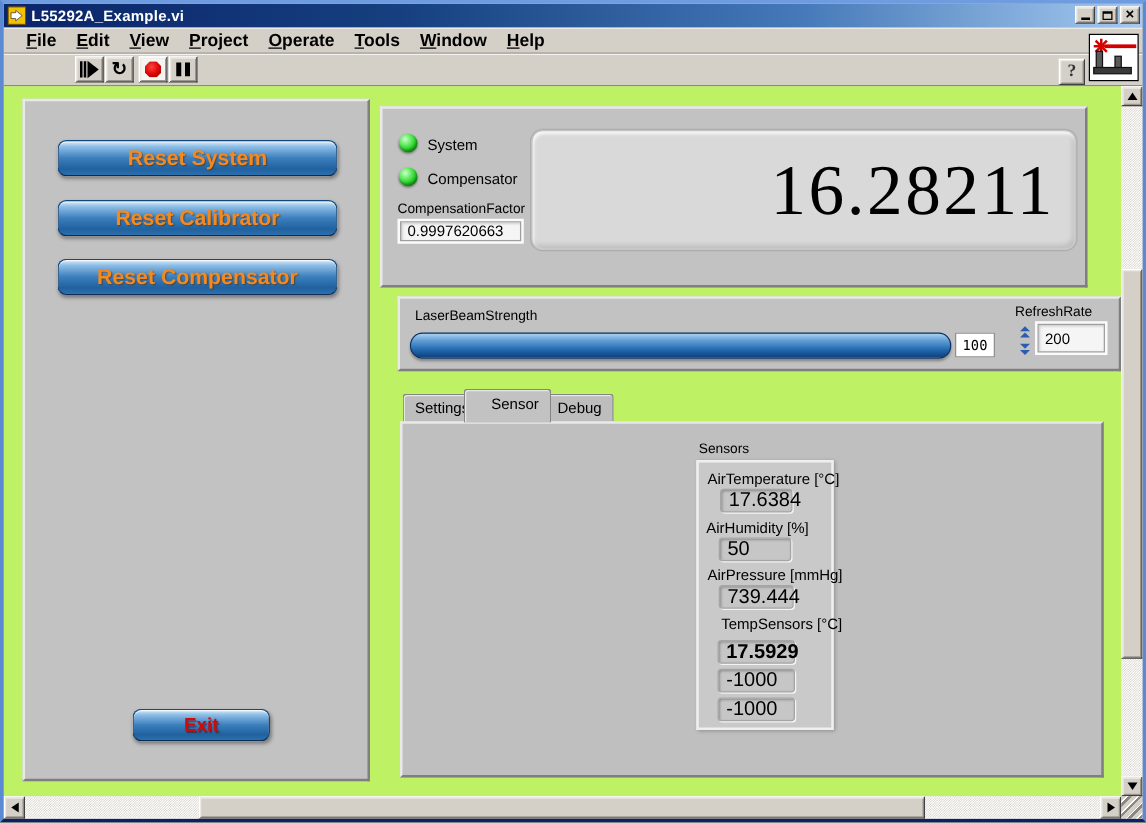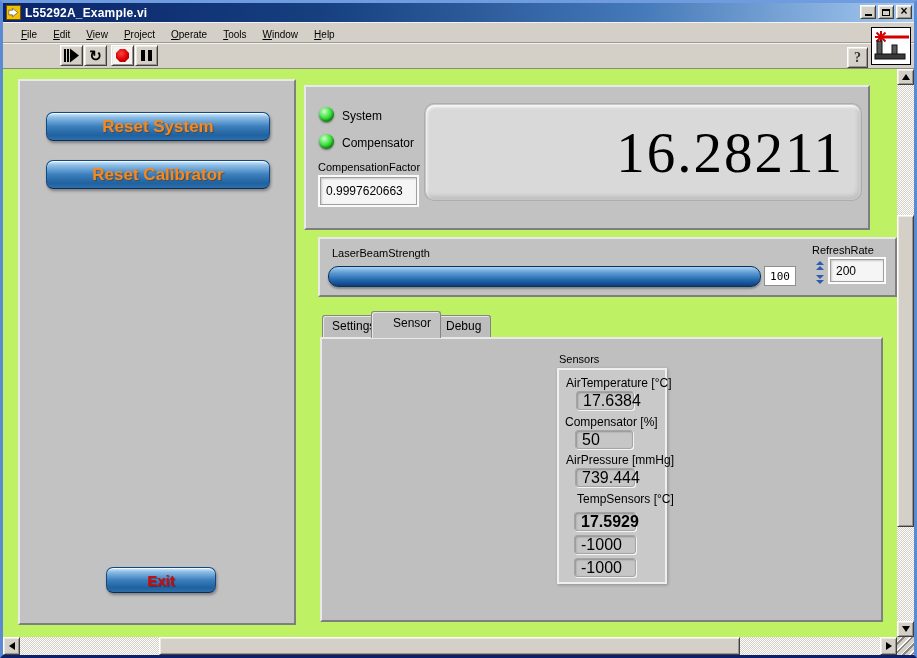--- a/index.html
+++ b/index.html
@@ -22,21 +22,21 @@
   .cap-btn { width:16px; height:14px; background:#d4d0c8;
     border:1px solid; border-color:#fff #404040 #404040 #fff;
     box-shadow:inset 1px 1px 0 #ece9e4, inset -1px -1px 0 #9a968e;
     display:flex; align-items:flex-end; justify-content:center; font-size:11px; line-height:10px; }
   .glyph-min { display:block; width:7px; height:2px; background:#000; margin-bottom:2px; }
   .glyph-max { display:block; width:8px; height:7px; border:1px solid #000; border-top:2px solid #000; margin-bottom:2px; }
   .glyph-close { font-weight:bold; font-size:12px; line-height:13px; }
   
   .menubar { left:0; top:19px; right:0; height:21px; background:#d4d0c8;
     box-shadow:inset 0 1px 0 #f4f2ee; border-bottom:1px solid #9d9a93;
-    display:flex; align-items:flex-end; padding-left:10px; font-size:10px; }
+    display:flex; align-items:flex-end; padding-left:10px; font-size:14px;font-weight:bold; }
   .menu-item { padding:2px 8px; }
   .menu-item u { text-decoration:underline; }
   
   .toolbar { left:0; top:40px; right:0; height:26px; background:#d4d0c8;
     box-shadow:inset 0 1px 0 #f4f2ee; border-bottom:1px solid #8c8983; }
   .tool-btn { position:absolute; top:2px; width:23px; height:21px; background:#d4d0c8;
     border:1px solid; border-color:#fff #404040 #404040 #fff;
     box-shadow:inset 1px 1px 0 #ece9e4, inset -1px -1px 0 #9a968e;
     display:flex; align-items:center; justify-content:center; }
   .tool-btn.lit { background:#f4f4f2; }
@@ -191,30 +191,31 @@
       <rect x="20" y="17" width="5" height="11" fill="#5a5a5a" stroke="#111"></rect>
       <rect x="3" y="26" width="30" height="5" fill="#3a3a3a" stroke="#111"></rect>
     </svg>
   </div>
 
   <div class="abs content">
 
     <div class="abs panel" style="left:15px; top:10px; width:278px; height:546px;">
       <div class="abs lv-btn" style="left:26px; top:31px; width:224px; height:29px;">Reset System</div>
       <div class="abs lv-btn" style="left:26px; top:79px; width:224px; height:29px;">Reset Calibrator</div>
+      <div class="abs lv-btn" style="left:26px; top:126px; width:224px; height:29px;">Reset Compensator</div>
       <div class="abs lv-btn exit" style="left:86px; top:486px; width:110px; height:26px;">Exit</div>
     </div>
 
     <div class="abs panel" style="left:301px; top:16px; width:566px; height:145px;">
       <div class="abs led" style="left:13px; top:20px;"></div>
       <div class="abs small-label" style="left:36px; top:22px;">System</div>
       <div class="abs led" style="left:13px; top:47px;"></div>
       <div class="abs small-label" style="left:36px; top:49px;">Compensator</div>
       <div class="abs tiny-label" style="left:12px; top:74px;">CompensationFactor</div>
-      <div class="abs num-ctl" style="left:14px; top:90px; width:97px; height:28px;">0.9997620663</div>
+      <div class="abs num-ctl" style="left:14px; top:90px; width:97px; height:16px;">0.9997620663</div>
       <div class="abs big-display" style="left:119px; top:17px; width:436px; height:96px;">16.28211</div>
     </div>
 
     <div class="abs panel" style="left:315px; top:168px; width:579px; height:60px;">
       <div class="abs tiny-label" style="left:12px; top:8px;">LaserBeamStrength</div>
       <div class="abs slider-fill" style="left:8px; top:27px; width:433px; height:21px;"></div>
       <div class="abs val-box" style="left:444px; top:27px; width:32px; height:20px;">100</div>
       <div class="abs tiny-label" style="left:492px; top:5px;">RefreshRate</div>
       <div class="abs spin-col" style="left:496px; top:22px;">
         <span class="chev">
@@ -232,21 +233,21 @@
     <div class="abs" style="left:317px; top:242px; width:563px; height:311px;">
       <div class="tab" style="left:2px;">Settings</div>
       <div class="tab active" style="left:51px;">Sensor</div>
       <div class="tab" style="left:116px;">Debug</div>
 
       <div class="tab-body">
         <div class="abs tiny-label" style="left:237px; top:14px;">Sensors</div>
         <div class="abs cluster" style="left:235px; top:29px; width:110px; height:216px;">
           <div class="abs small-label" style="left:7px; top:6px;">AirTemperature [°C]</div>
           <div class="abs indicator" style="left:17px; top:21px; width:58px; height:19px;">17.6384</div>
-          <div class="abs small-label" style="left:6px; top:45px;">Compensator [%]</div>
+          <div class="abs small-label" style="left:6px; top:45px;">AirHumidity [%]</div>
           <div class="abs indicator" style="left:16px; top:60px; width:58px; height:19px;">50</div>
           <div class="abs small-label" style="left:7px; top:83px;">AirPressure [mmHg]</div>
           <div class="abs indicator" style="left:16px; top:98px; width:60px; height:19px;">739.444</div>
           <div class="abs small-label" style="left:18px; top:122px;">TempSensors [°C]</div>
           <div class="abs indicator" style="left:15px; top:142px; width:62px; height:19px;font-weight:bold;">17.5929</div>
           <div class="abs indicator" style="left:15px; top:165px; width:62px; height:19px;">-1000</div>
           <div class="abs indicator" style="left:15px; top:188px; width:62px; height:19px;">-1000</div>
         </div>
       </div>
     </div>

